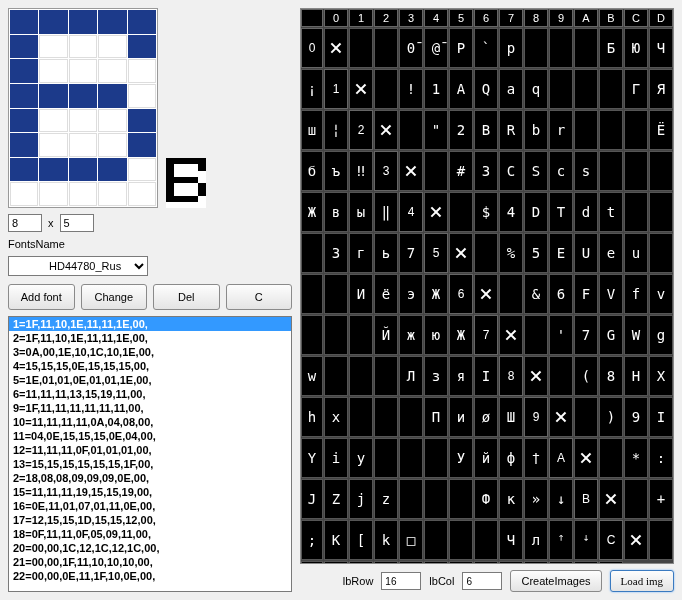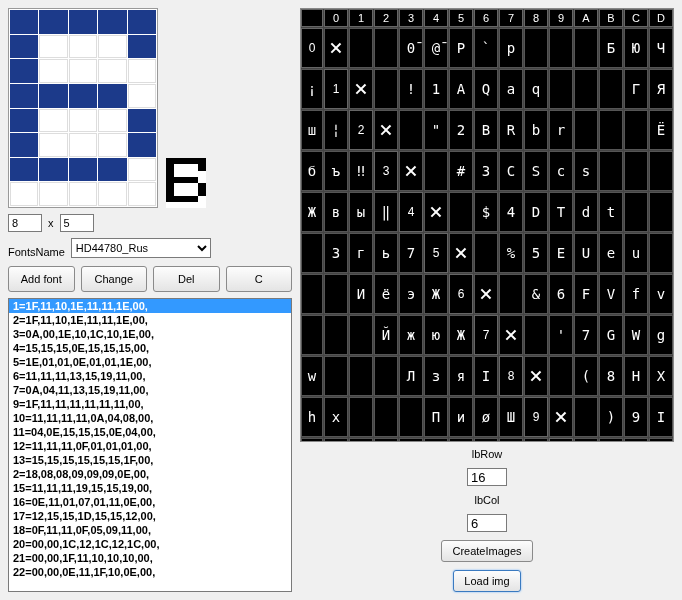--- a/index.html
+++ b/index.html
@@ -43,26 +43,27 @@
   
   .dims-row { margin-bottom: 6px; display: flex; align-items: center; gap: 6px; }
   .dim-input {
     width: 34px; height: 18px;
     border: 1px solid #7a7a7a;
     padding: 1px 3px;
     font-size: 11px;
     background: #fff;
   }
   
-  .font-row { margin-bottom: 8px; display: flex; align-items: flex-end; gap: 6px; }
+  .font-row { margin-bottom: 8px; display: flex; align-items: flex-start; gap: 6px; flex-direction: column; }
   .font-select {
     width: 140px; height: 20px;
     border: 1px solid #7a7a7a;
     font-size: 11px;
     background: #fff;
+    padding-left: 36px;
   }
   
   .btn-row { display: flex; gap: 6px; margin-bottom: 6px; }
   .btn {
     height: 26px;
     border: 1px solid #8a8a8a;
     background: linear-gradient(#fdfdfd, #e4e4e4);
     border-radius: 3px;
     font-size: 11px;
     padding: 0 8px;
@@ -127,39 +128,39 @@
   .cross::before, .cross::after {
     content: '';
     position: absolute;
     background: #fff;
     width: 60%; height: 2px;
     top: 50%; left: 50%;
   }
   .cross::before { transform: translate(-50%,-50%) rotate(45deg); }
   .cross::after { transform: translate(-50%,-50%) rotate(-45deg); }
   
-  .bottom-row { display: flex; align-items: center; gap: 8px; margin-top: 6px; justify-content: flex-end; flex-direction: column; }
+  .bottom-row { display: flex; align-items: center; gap: 8px; margin-top: 6px; justify-content: flex-end; }
   .lbl { font-size: 11px; }
   .small-input {
     width: 40px; height: 18px;
     border: 1px solid #7a7a7a;
     padding: 1px 3px;
-    font-size: 13px;
+    font-size: 10px;
     background: #fff;
   }
   .btn-sm {
     height: 22px;
     border: 1px solid #8a8a8a;
     background: linear-gradient(#fdfdfd, #e4e4e4);
     border-radius: 3px;
     font-size: 11px;
     padding: 0 10px;
     cursor: pointer;
   }
-  .btn-highlight { border: 1px solid #3a7ac0; box-shadow: 0 0 2px #6bb0ff; }
+  .btn-highlight { border: 1px solid #3a7ac0; box-shadow: 0 0 2px #6bb0ff; font-family: Liberation Serif, serif; }
 </style>
 </head>
 <body>
 
 <div class="main-layout">
   <div class="left-col">
     <div class="glyph-row">
       <div class="glyph-editor" id="glyph-editor">
           <div class="glyph-cell on"></div>
           <div class="glyph-cell on"></div>
@@ -262,21 +263,20 @@
       <button class="btn">Del</button>
       <button class="btn">C</button>
     </div>
     <div class="hex-list" id="hex-list">
         <div class="hex-item selected">1=1F,11,10,1E,11,11,1E,00,</div>
         <div class="hex-item">2=1F,11,10,1E,11,11,1E,00,</div>
         <div class="hex-item">3=0A,00,1E,10,1C,10,1E,00,</div>
         <div class="hex-item">4=15,15,15,0E,15,15,15,00,</div>
         <div class="hex-item">5=1E,01,01,0E,01,01,1E,00,</div>
         <div class="hex-item">6=11,11,11,13,15,19,11,00,</div>
-        <div class="hex-item">7=0A,04,11,13,15,19,11,00,</div>
         <div class="hex-item">9=1F,11,11,11,11,11,11,00,</div>
         <div class="hex-item">10=11,11,11,11,0A,04,08,00,</div>
         <div class="hex-item">11=04,0E,15,15,15,0E,04,00,</div>
         <div class="hex-item">12=11,11,11,0F,01,01,01,00,</div>
         <div class="hex-item">13=15,15,15,15,15,15,1F,00,</div>
         <div class="hex-item">2=18,08,08,09,09,09,0E,00,</div>
         <div class="hex-item">15=11,11,11,19,15,15,19,00,</div>
         <div class="hex-item">16=0E,11,01,07,01,11,0E,00,</div>
         <div class="hex-item">17=12,15,15,1D,15,15,12,00,</div>
         <div class="hex-item">18=0F,11,11,0F,05,09,11,00,</div>

